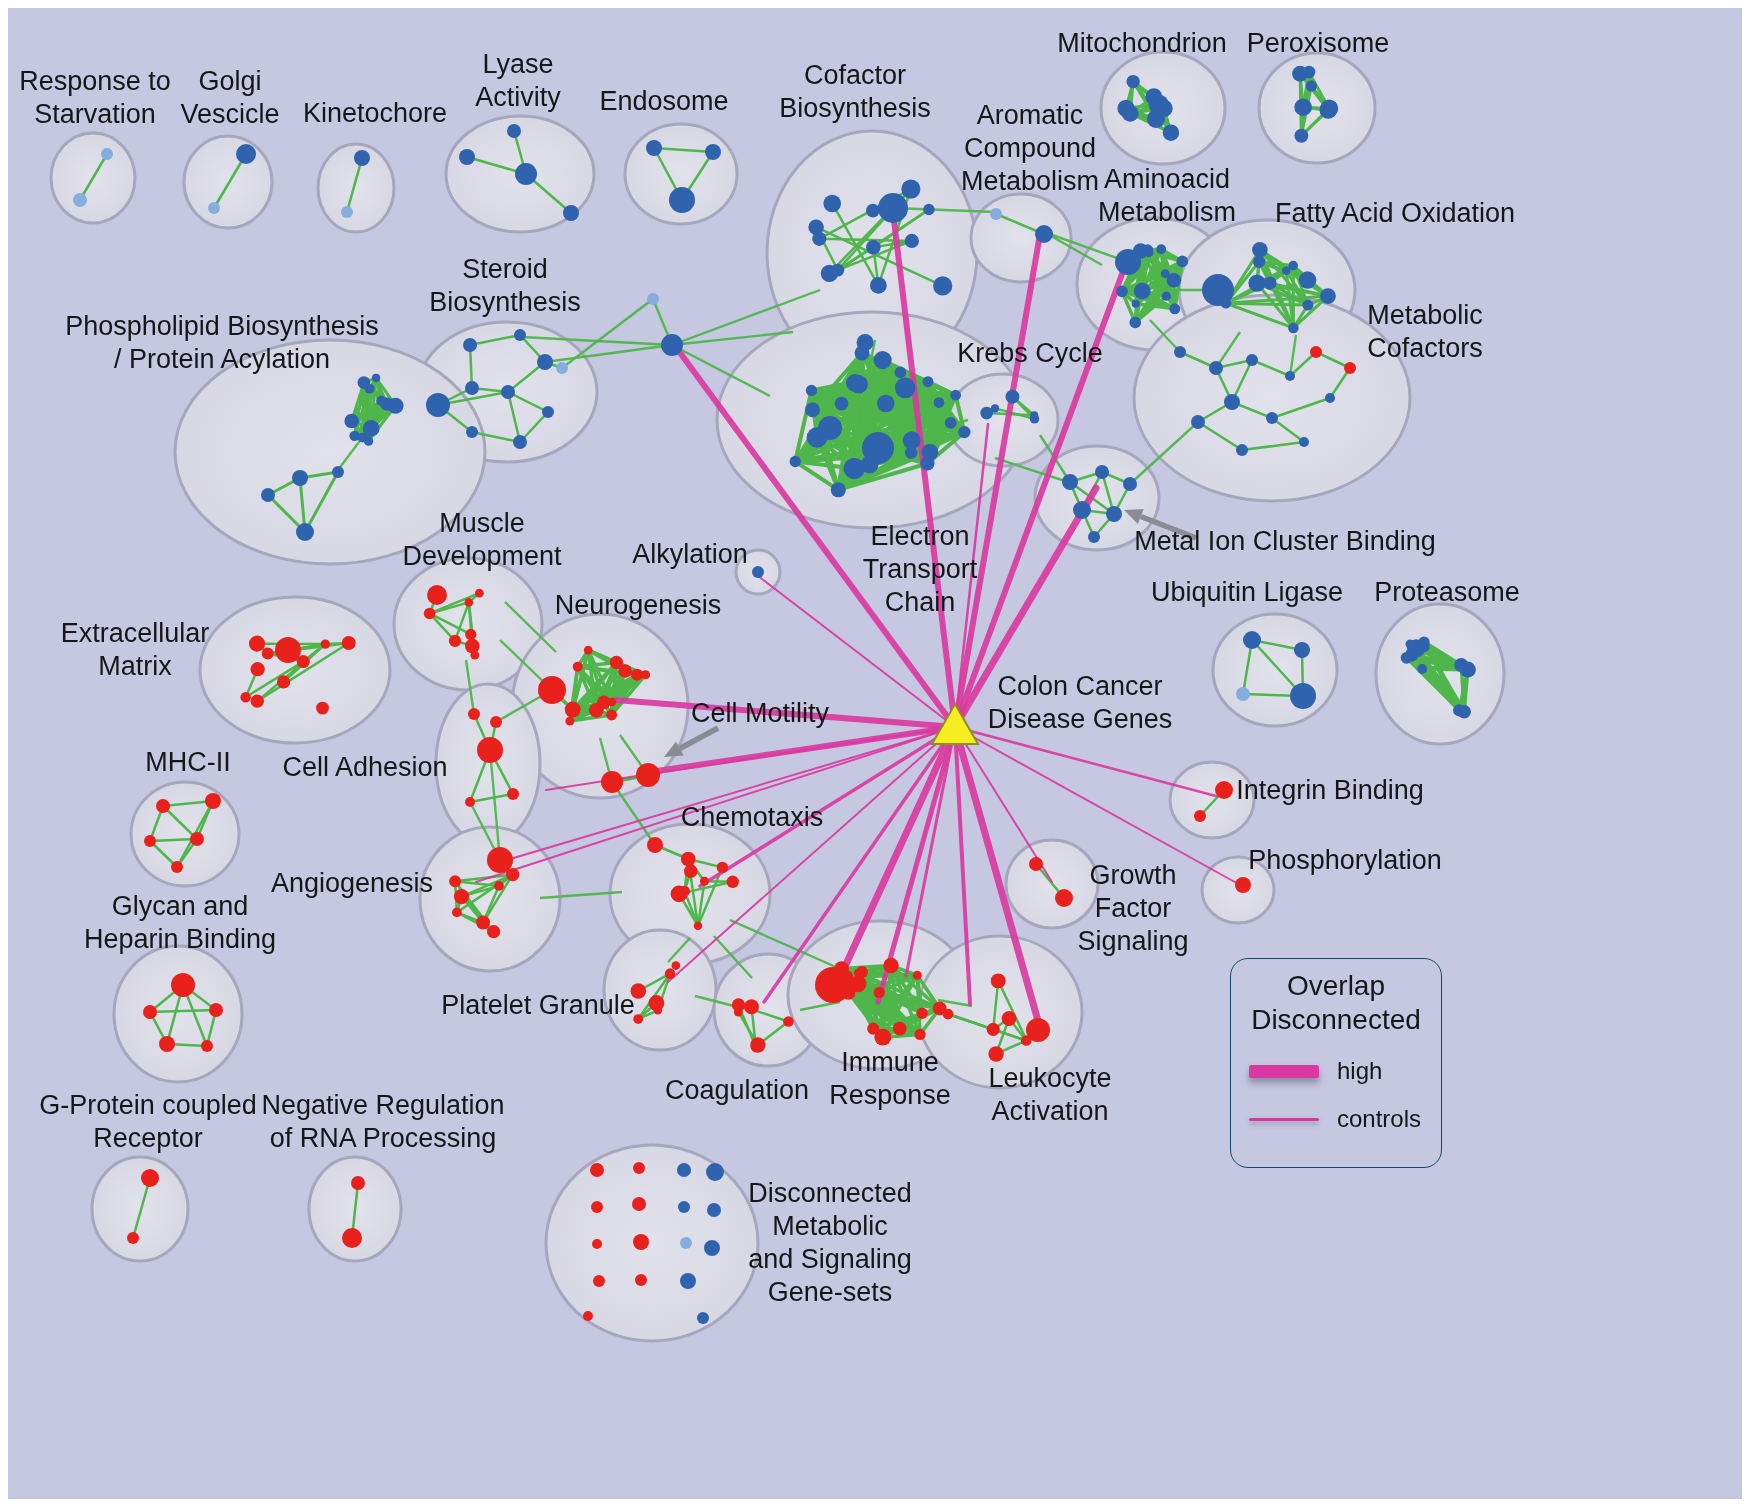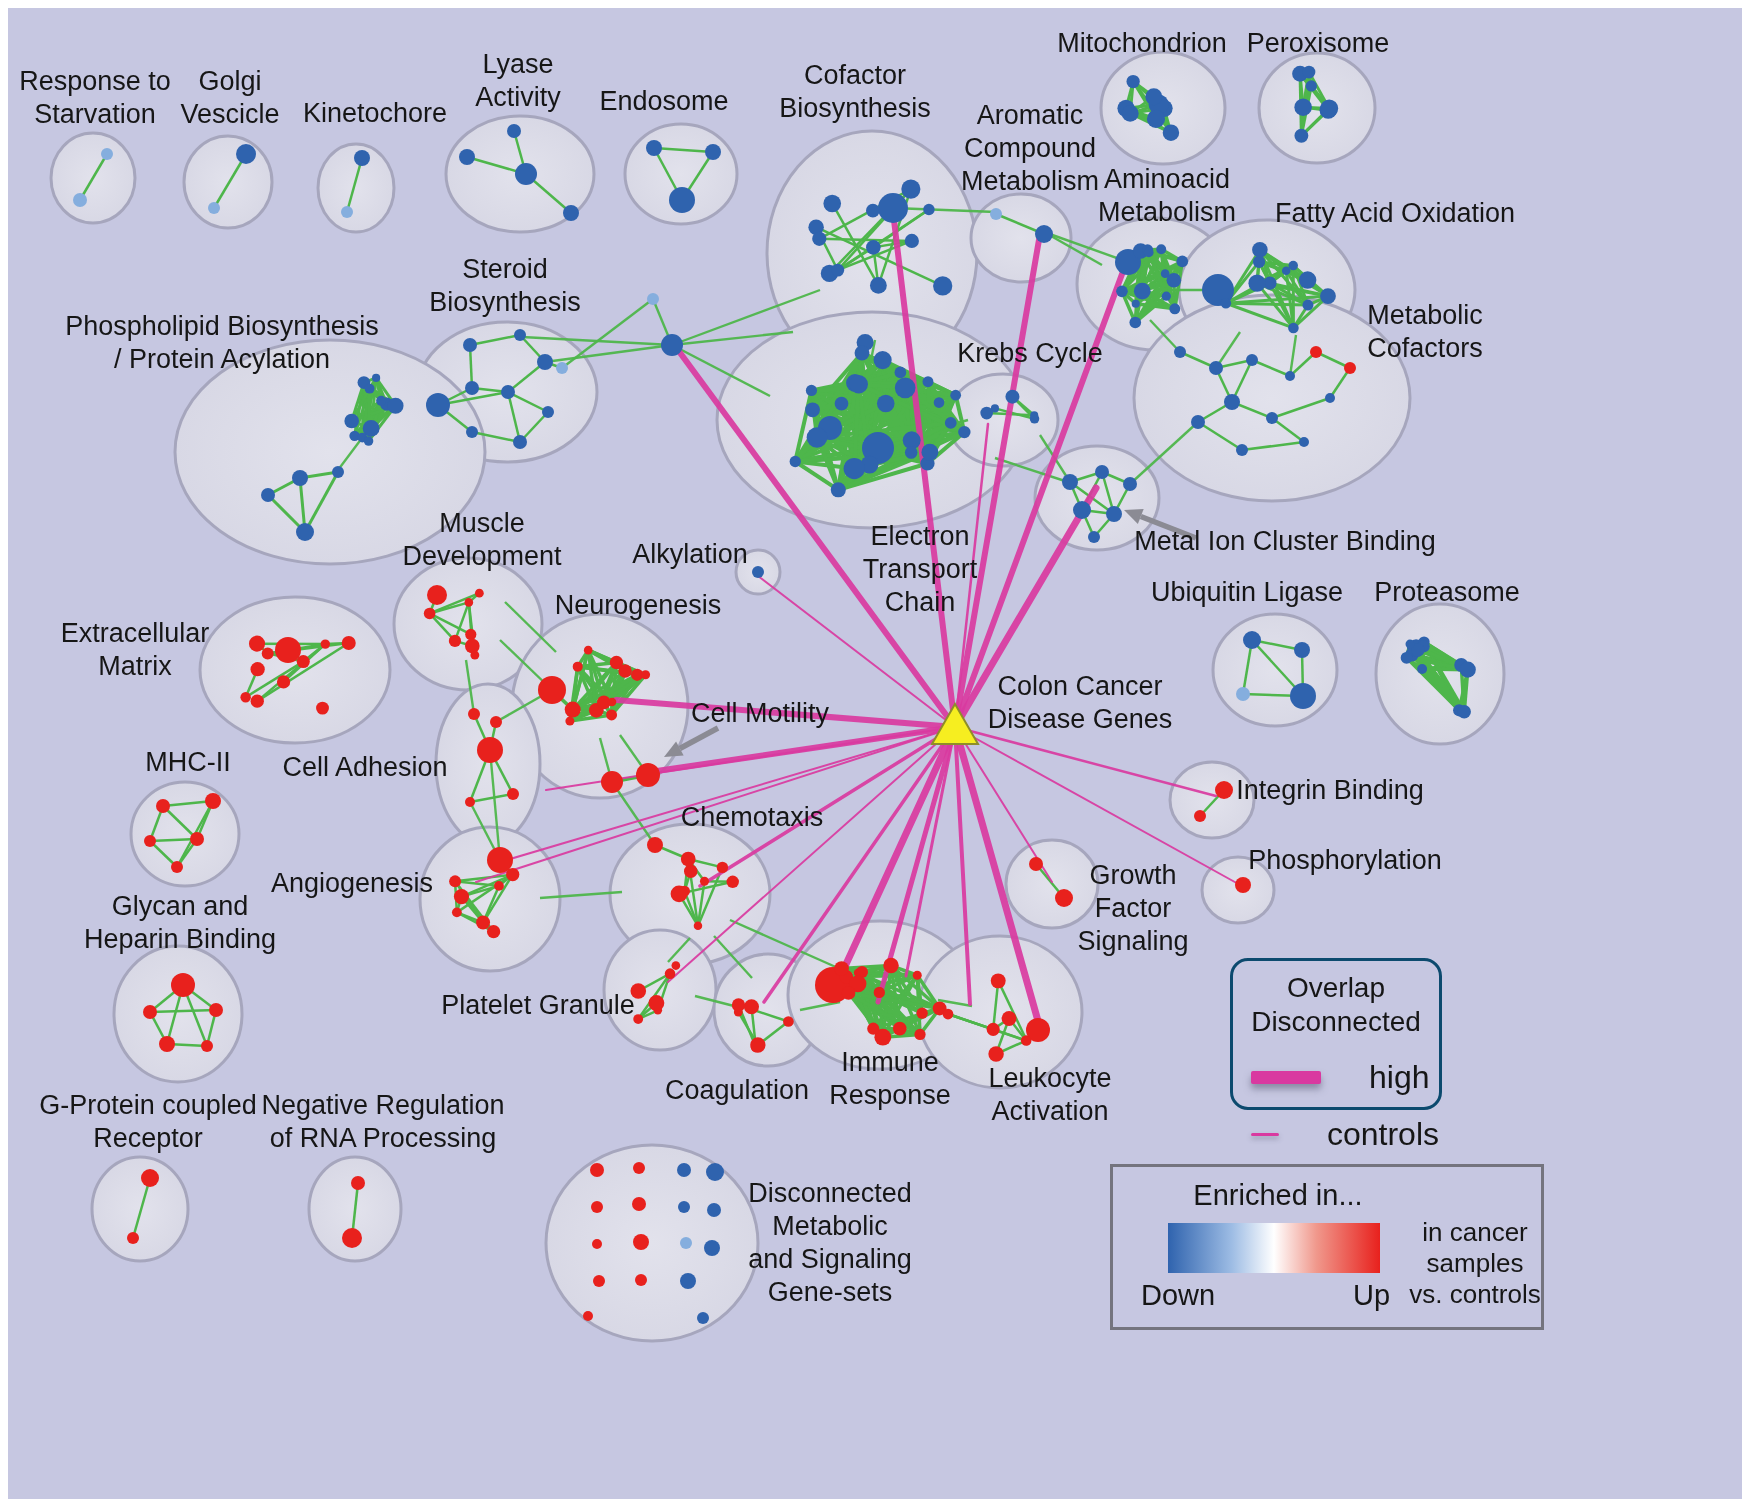--- a/index.html
+++ b/index.html
@@ -1,24 +1,24 @@
 <!DOCTYPE html>
 <html><head>
 <meta charset="utf-8">
 <style>
   html,body{margin:0;padding:0;background:#ffffff;}
   .figure{position:relative;width:1750px;height:1507px;background:#ffffff;
           font-family:"Liberation Sans",sans-serif;overflow:hidden;}
   #net{position:absolute;left:0;top:0;}
   #net text{font-family:"Liberation Sans",sans-serif;font-size:27px;fill:#161616;}
   .legend{position:absolute;color:#161616;box-sizing:border-box;}
-  .legend-overlap{left:1230px;top:958px;width:212px;height:152px;
-                  border:3px solid #0c4a6e;border-radius:18px;}
+  .legend-overlap{left:1230px;top:958px;width:212px;height:210px;
+                  border:1px solid #0c4a6e;border-radius:18px;}
   .lg-title{text-align:center;font-size:28px;line-height:34px;margin-top:10px;}
-  .lg-row{display:flex;align-items:center;margin:20px 0 0 18px;font-size:32px;gap:30px;}
+  .lg-row{display:flex;align-items:center;margin:20px 0 0 18px;font-size:24px;}
   .sw{width:70px;height:13px;margin-right:18px;border-radius:2px;
       box-shadow:0 5px 7px rgba(90,90,115,.55);}
   .sw-thin{height:3px;box-shadow:0 3px 5px rgba(90,90,115,.45);}
   .legend-enriched{left:1110px;top:1164px;width:434px;height:166px;border:3px solid #74747e;}
   .enr-title{position:absolute;left:0;top:12px;width:330px;text-align:center;font-size:29px;}
   .grad-bar{position:absolute;left:55px;top:56px;width:212px;height:50px;}
   .enr-down{position:absolute;left:28px;top:112px;font-size:29px;}
   .enr-up{position:absolute;left:240px;top:112px;font-size:29px;}
   .enr-note{position:absolute;left:292px;top:50px;width:140px;text-align:center;
             font-size:26px;line-height:31px;}
@@ -1421,25 +1421,14 @@
     <div class="lg-row">
       <span class="sw sw-mag" style="background-color: rgb(217, 57, 160);"></span>
       <span>high</span>
     </div>
     <div class="lg-row">
       <span class="sw sw-thin sw-mag" style="background-color: rgb(217, 57, 160);"></span>
       <span>controls</span>
     </div>
   </div>
 
-  <div class="legend legend-enriched">
-    <div class="enr-title">Enriched in...</div>
-    <div class="grad-bar" style="background: linear-gradient(90deg, rgb(47, 99, 174) 0%, rgb(157, 188, 228) 30%, rgb(255, 255, 255) 50%, rgb(240, 152, 140) 70%, rgb(232, 33, 29) 100%);"></div>
-    <span class="enr-down">Down</span>
-    <span class="enr-up">Up</span>
-    <div class="enr-note">
-      <div>in cancer</div>
-      <div>samples</div>
-      <div>vs. controls</div>
-    </div>
-  </div>
 
 </div>
 
 </body></html>

